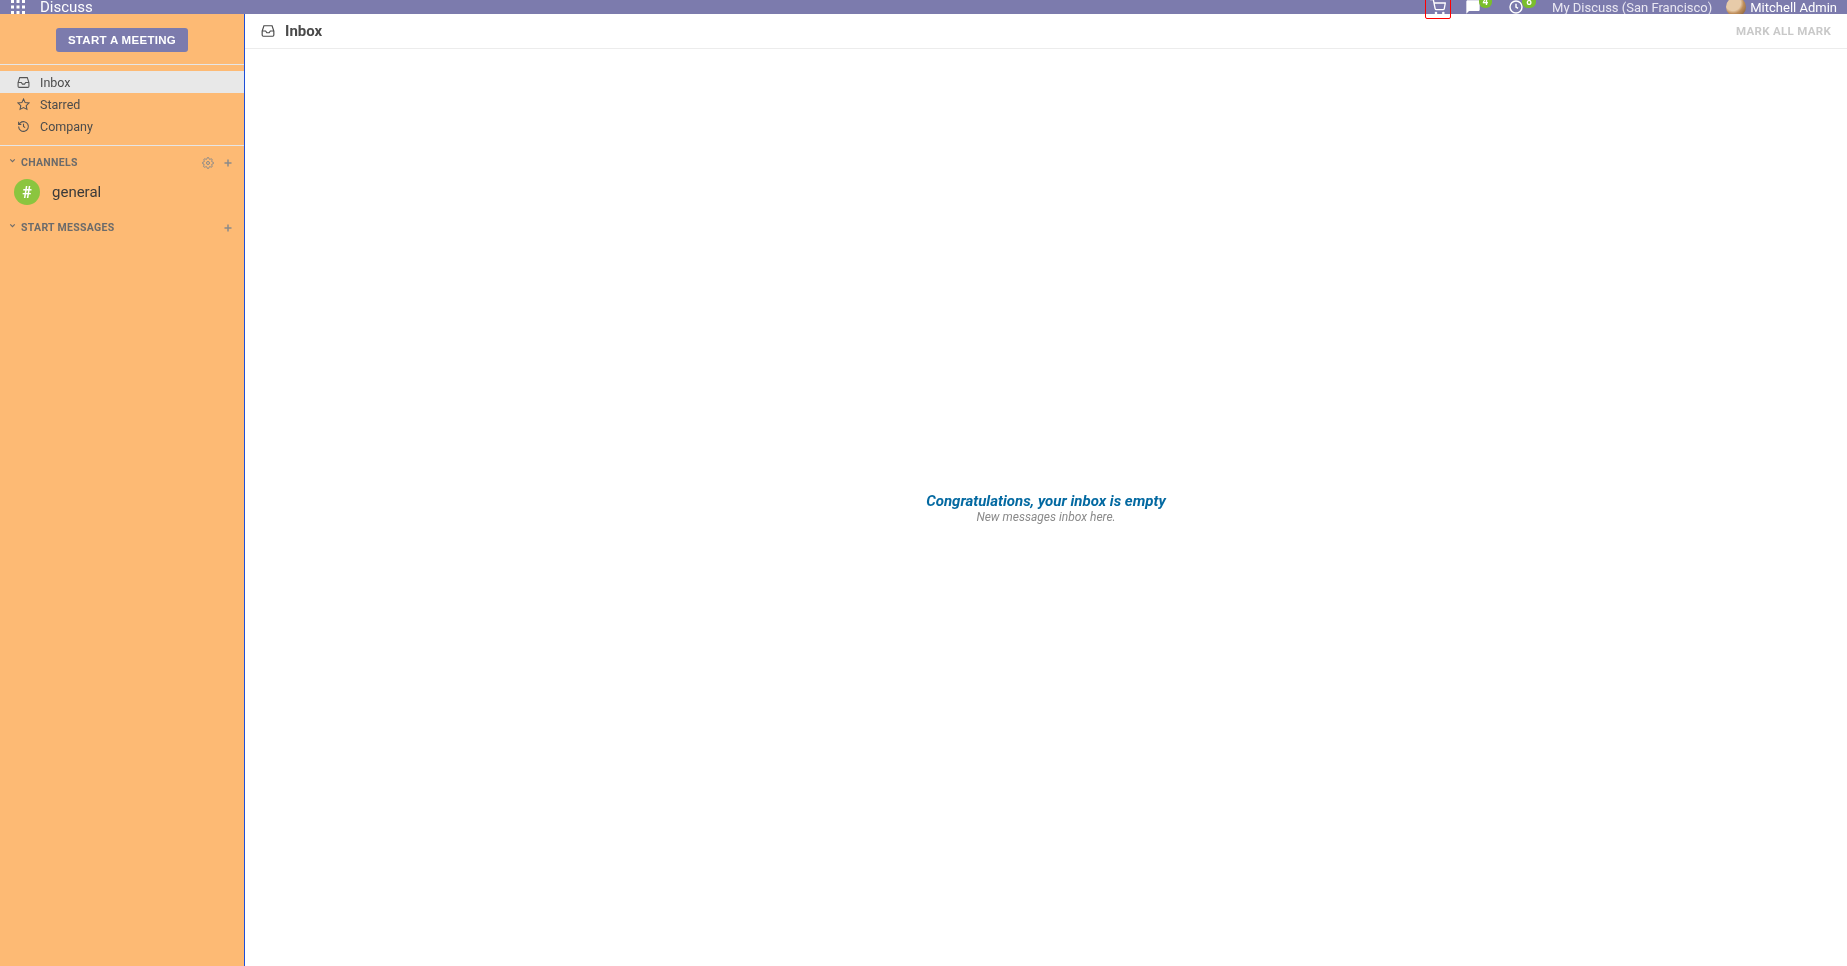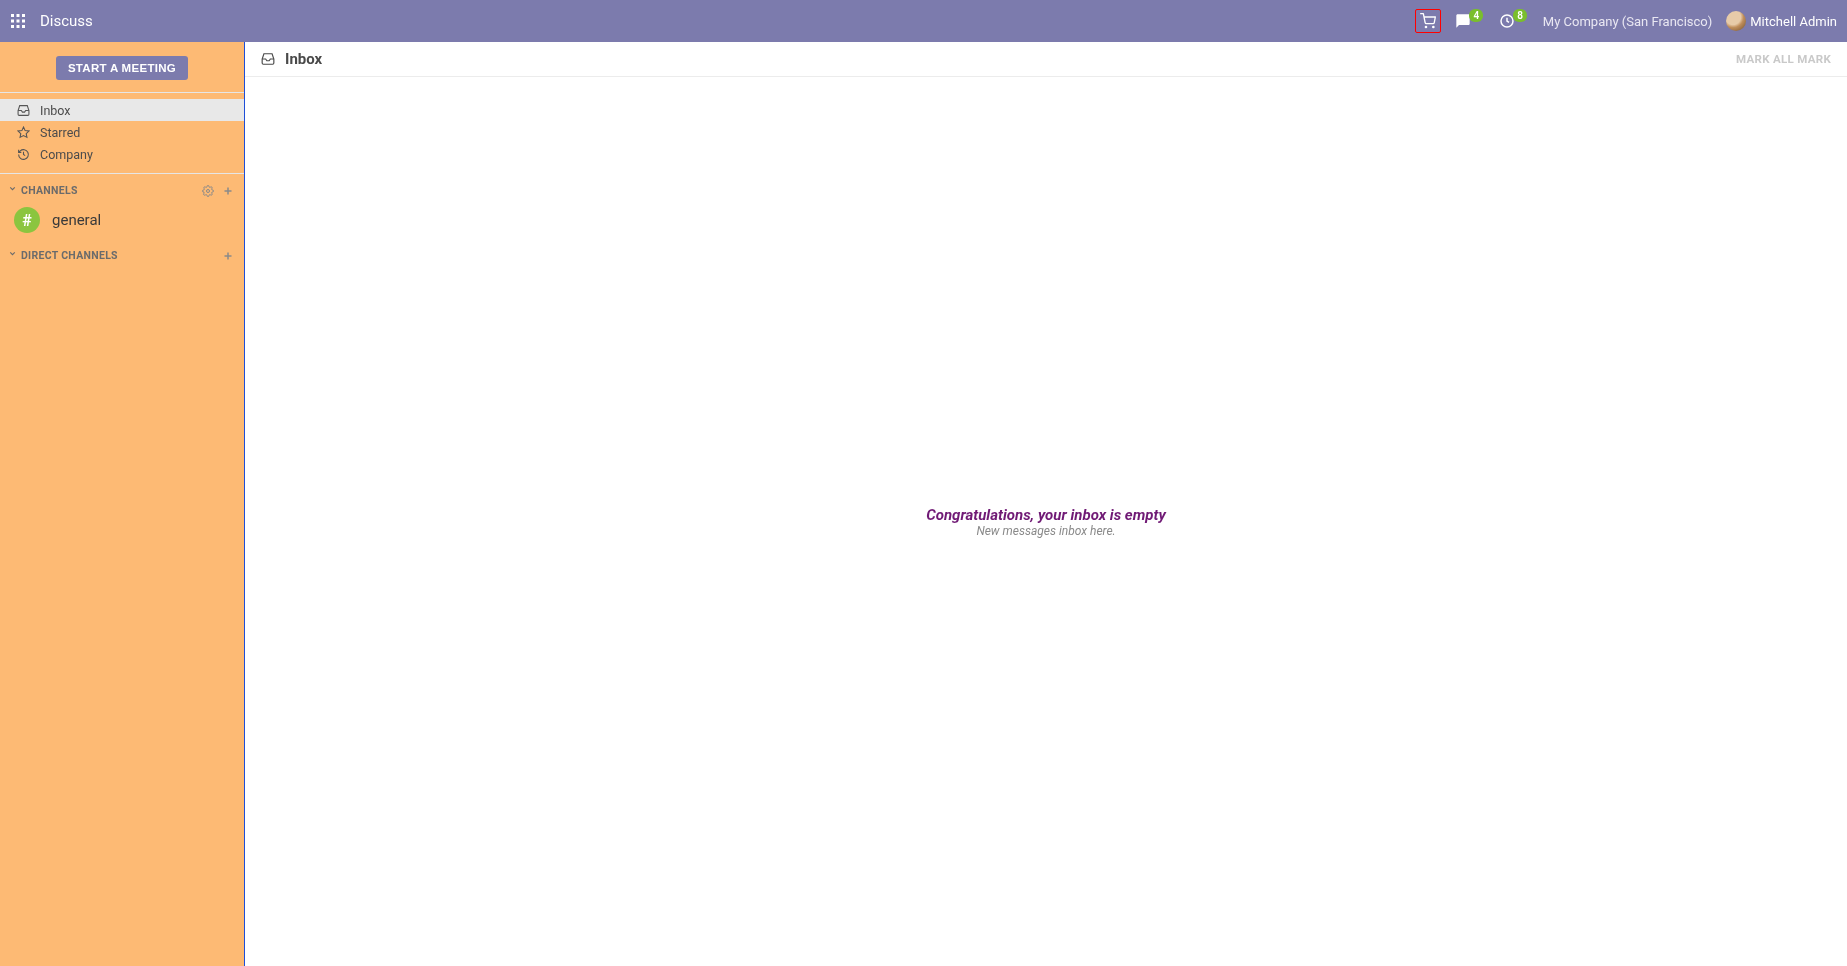--- a/index.html
+++ b/index.html
@@ -2,21 +2,21 @@
 <html><head>
 <meta charset="utf-8">
 <style>
   * { box-sizing: border-box; margin: 0; padding: 0; }
   html, body { height: 100%; width: 100%; font-family: -apple-system, BlinkMacSystemFont, "Segoe UI", Roboto, "Helvetica Neue", Arial, sans-serif; font-size: 13px; color: #4c4c4c; background: #f9f9f9; }
   body { display: flex; flex-direction: column; }
 
   
   .navbar {
     background: #7C7BAD;
-    height: 42px;
+    height: 14px;
     display: flex;
     align-items: center;
     justify-content: space-between;
     color: #fff;
     padding: 0 10px 0 10px;
     flex-shrink: 0;
   }
   .navbar-left { display: flex; align-items: center; gap: 10px; }
   .navbar-right { display: flex; align-items: center; gap: 14px; }
   .apps-icon { width: 16px; height: 16px; display: inline-flex; align-items: center; justify-content: center; cursor: pointer;}
@@ -106,21 +106,21 @@
   }
   .content-title-wrap { display: flex; align-items: center; gap: 10px;}
   .content-title { font-size: 15px; font-weight: 700; color: #4a4a4a;}
   .mark-read {
     color: #c9c9c9; font-size: 11.5px; font-weight: 700; letter-spacing: 0.3px; cursor: default;
   }
 
   .content-body {
     flex: 1 1 auto; display: flex; align-items: center; justify-content: center; flex-direction: column;
   }
-  .empty-title { font-size: 15px; font-weight: 700; font-style: italic; color: #701a75; }
+  .empty-title { font-size: 15px; font-weight: 700; font-style: italic; color: #0369a1; }
   .empty-sub { font-size: 12px; font-style: italic; color: #8a8a8a;}
 
   svg { display: block; }
 </style>
 </head>
 <body>
 
 <div class="navbar">
   <div class="navbar-left">
     <span class="apps-icon">
@@ -152,21 +152,21 @@
       </svg>
       <span class="badge">4</span>
     </span>
     <span class="nav-icon-btn">
       <svg width="16" height="16" viewBox="0 0 24 24" fill="none" stroke="#fff" stroke-width="2.2">
         <circle cx="12" cy="12" r="9"></circle>
           <path d="M12 7v5l3 2"></path>
       </svg>
       <span class="badge">8</span>
     </span>
-    <span class="nav-text">My Company (San Francisco)</span>
+    <span class="nav-text">My Discuss (San Francisco)</span>
     <span class="user-block">
       <span class="avatar"></span>
       <span>Mitchell Admin</span>
     </span>
   </div>
 </div>
 
 <div class="main">
 
   <div class="sidebar">
@@ -230,21 +230,21 @@
     <div class="channel-item">
       <span class="channel-avatar">#</span>
       <span class="channel-name">general</span>
     </div>
 
     <div class="sidebar-section-header">
       <span class="sidebar-section-title">
         <svg width="9" height="9" viewBox="0 0 24 24" fill="none" stroke="#6b6b6b" stroke-width="3">
             <polyline points="6 9 12 15 18 9"></polyline>
           </svg>
-        <span>DIRECT CHANNELS</span>
+        <span>START MESSAGES</span>
       </span>
       <span class="sidebar-section-actions">
         <span>
           <svg width="12" height="12" viewBox="0 0 24 24" fill="none" stroke="#8a8a8a" stroke-width="3">
               <line x1="12" y1="5" x2="12" y2="19"></line>
               <line x1="5" y1="12" x2="19" y2="12"></line>
             </svg>
         </span>
       </span>
     </div>

